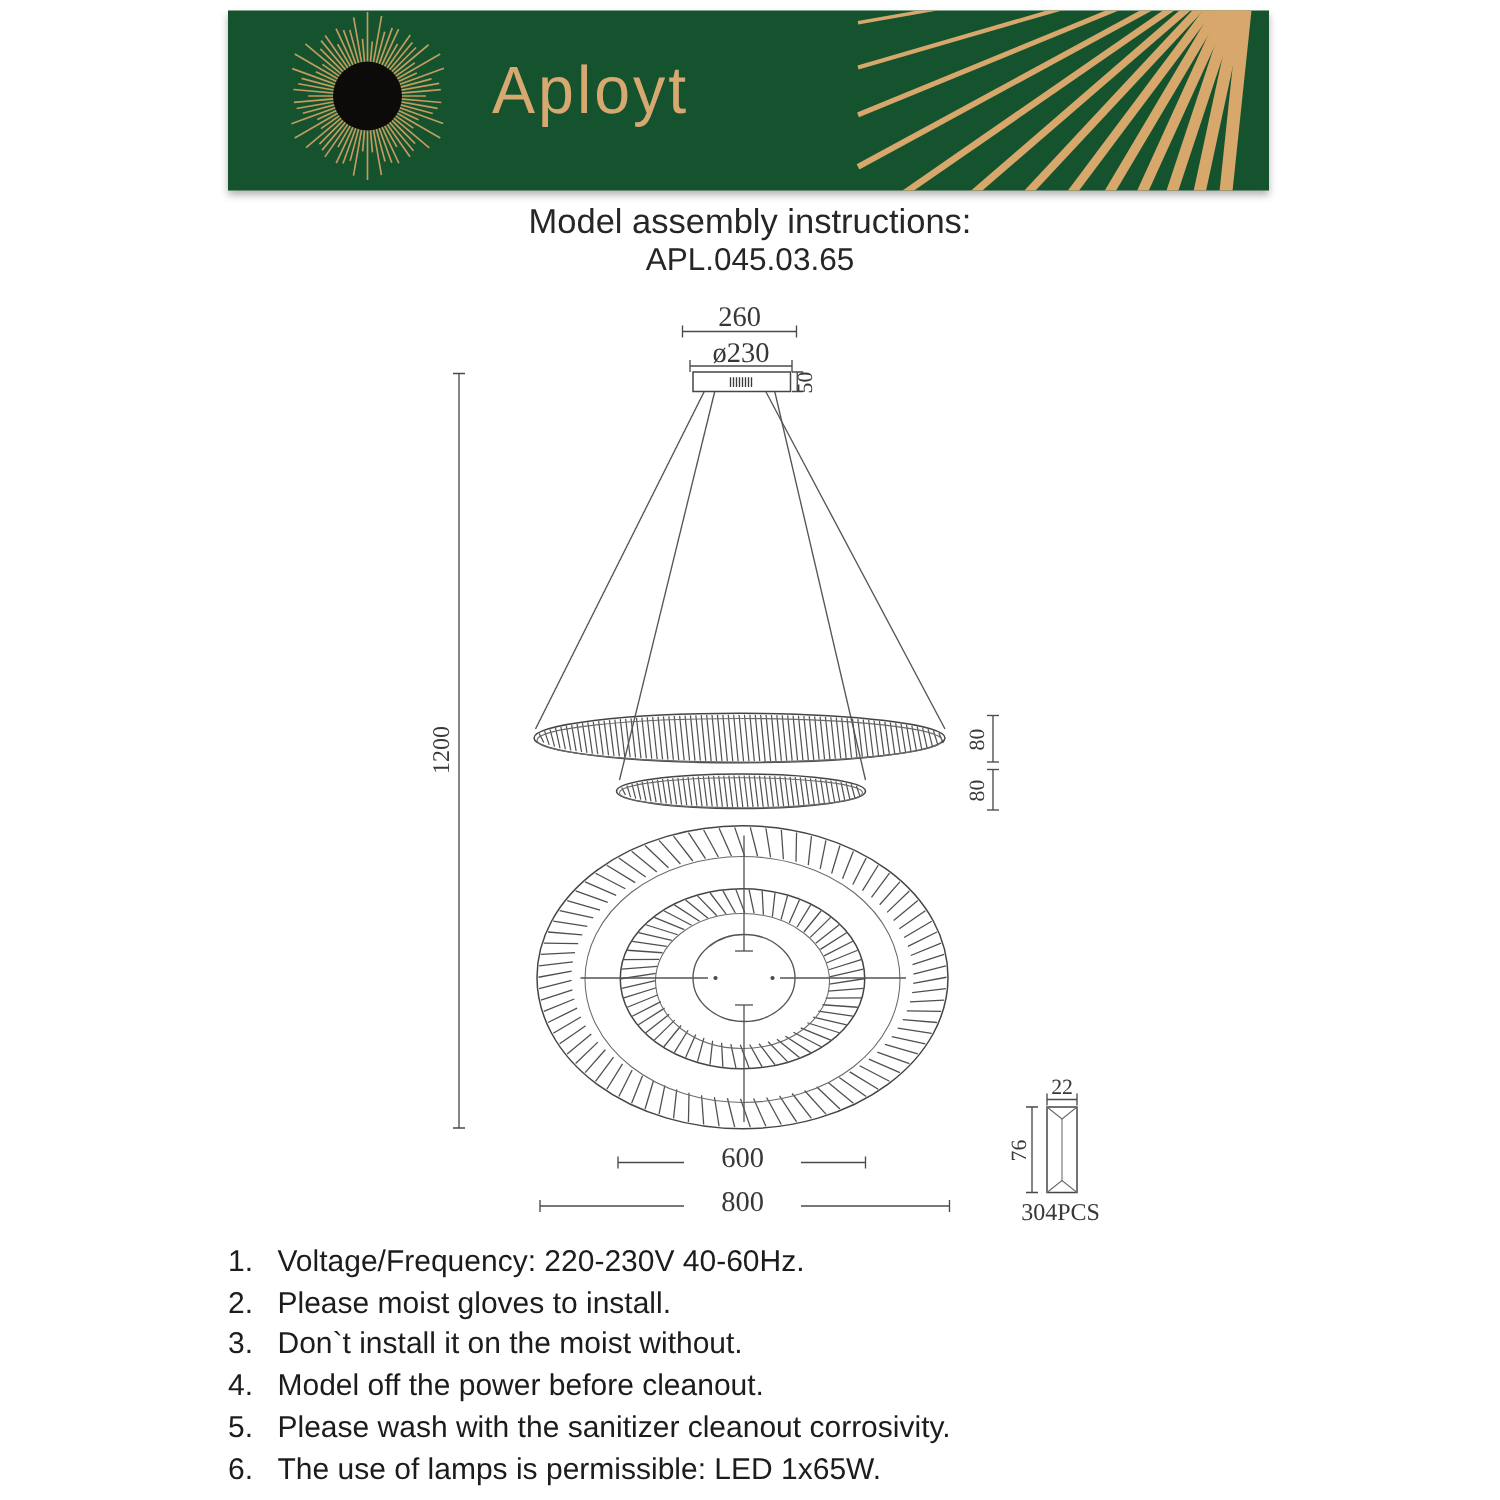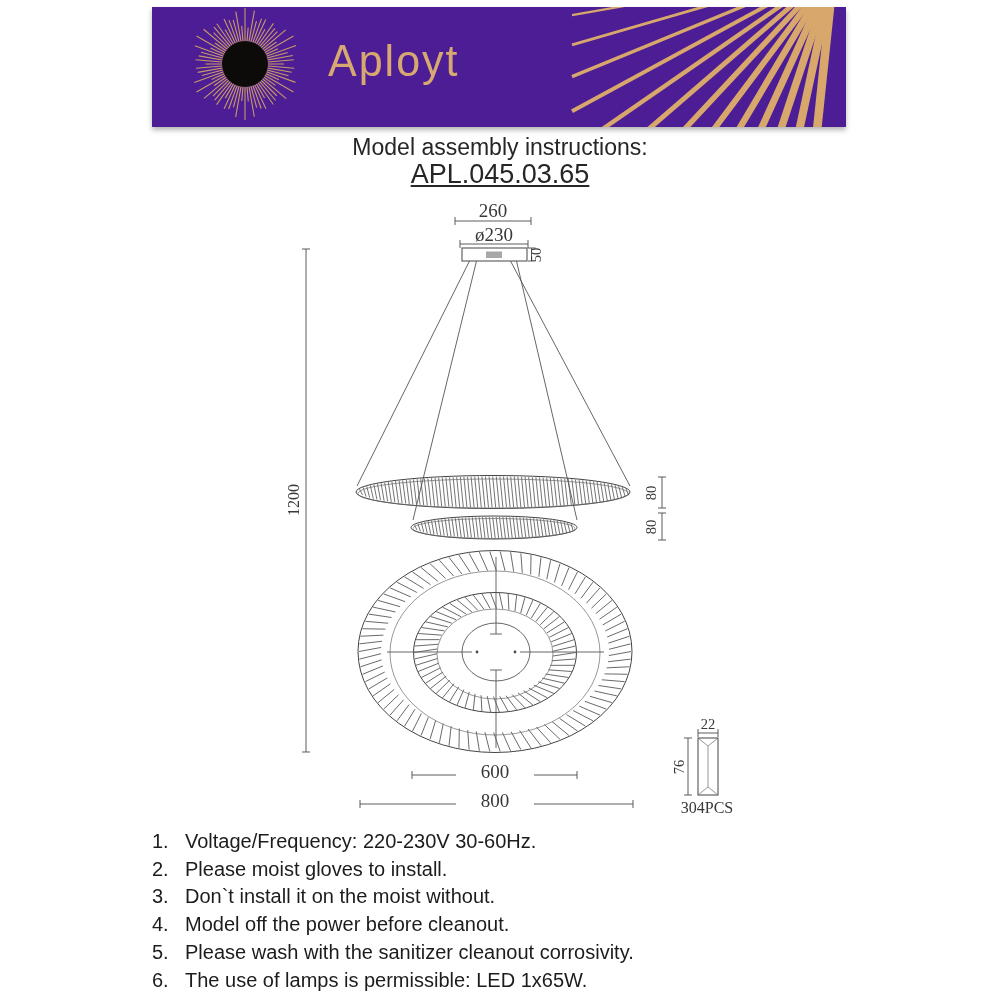--- a/index.html
+++ b/index.html
@@ -1,30 +1,30 @@
 <!DOCTYPE html>
 <html><head>
 <meta charset="utf-8">
 <style>
   html,body{margin:0;padding:0;background:#ffffff;}
   #page{position:relative;width:1000px;height:1000px;background:#ffffff;overflow:hidden;
         font-family:"Liberation Sans",sans-serif;}
 
   
-  #banner{position:absolute;left:152px;top:7px;width:694px;height:120px;background:#4c1d95;
+  #banner{position:absolute;left:152px;top:7px;width:694px;height:120px;background:#14532d;
           box-shadow:0 3px 5px rgba(0,0,0,.30);}
   #banner svg{position:absolute;left:0;top:0;}
   #brand-text{position:absolute;left:176px;top:30px;width:300px;height:60px;
               font-family:"Liberation Sans",sans-serif;font-size:43px;font-weight:400;
               letter-spacing:2px;color:#d7a971;transform:scaleY(1.04);}
 
   
   #title{position:absolute;left:0;top:134px;width:1000px;text-align:center;color:#262626;}
   #title .t1{font-size:23px;line-height:27px;}
-  #title .t2{font-size:27px;line-height:26px;text-decoration:underline;}
+  #title .t2{font-size:21px;line-height:26px;}
 
   
   #drawing-svg{position:absolute;left:0;top:195px;}
   .ol{fill:none;stroke:#454545;stroke-width:1;}
   .ol2{fill:none;stroke:#6a6a6a;stroke-width:.7;}
   .thin{fill:none;stroke:#555555;stroke-width:.9;}
   .dim-line{stroke:#4a4a4a;stroke-width:.9;}
   text.dim{font-family:"Liberation Serif",serif;fill:#383838;}
   .dim-lg{font-size:19px;}
   .dim-md{font-size:16px;}
@@ -535,21 +535,21 @@
       <line class="dim-line" x1="684" y1="738" x2="692" y2="738"></line>
       <line class="dim-line" x1="684" y1="795" x2="692" y2="795"></line>
       <text class="dim dim-sm" x="680" y="771" text-anchor="middle" transform="rotate(-90 680 767)">76</text>
       <text class="dim dim-md" x="707" y="813" text-anchor="middle">304PCS</text>
     </g>
   </svg>
 
   <div id="instructions">
     <div class="inst-row">
       <span class="inst-num">1.</span>
-      <span class="inst-text">Voltage/Frequency: 220-230V 30-60Hz.</span>
+      <span class="inst-text">Voltage/Frequency: 220-230V 40-60Hz.</span>
     </div>
     <div class="inst-row">
       <span class="inst-num">2.</span>
       <span class="inst-text">Please moist gloves to install.</span>
     </div>
     <div class="inst-row">
       <span class="inst-num">3.</span>
       <span class="inst-text">Don`t install it on the moist without.</span>
     </div>
     <div class="inst-row">

